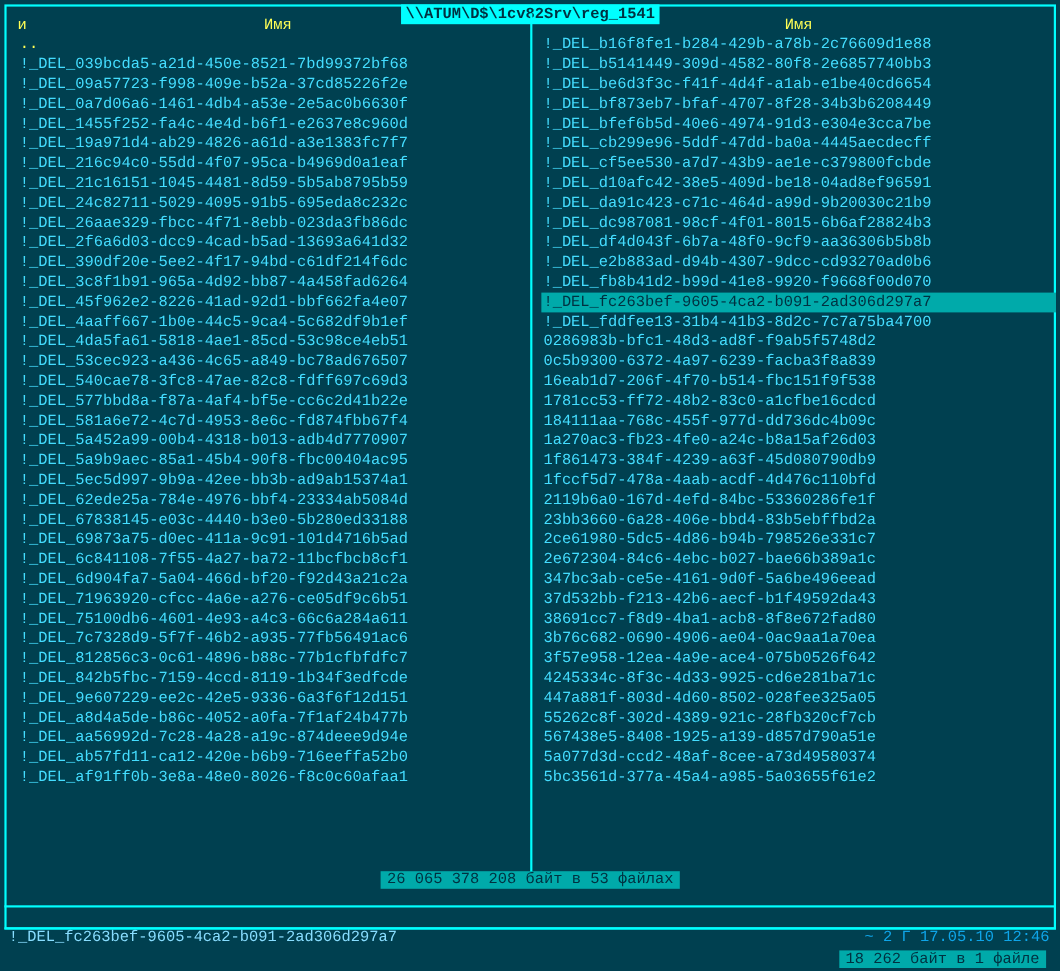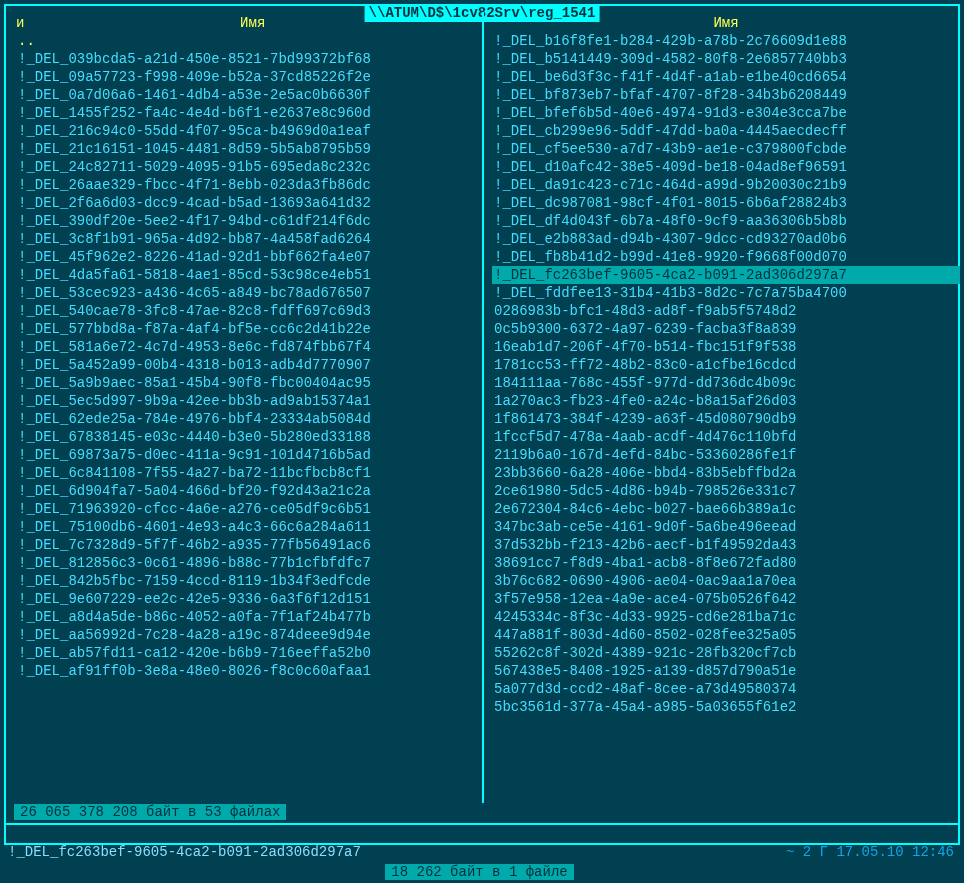--- a/index.html
+++ b/index.html
@@ -9,23 +9,23 @@
 .title{position:absolute;top:-2px;left:50%;transform:translateX(-50%);background:#00ffff;color:#003040;padding:0 4px;font-weight:bold;white-space:nowrap}
 .divider{position:absolute;top:6px;bottom:40px;left:50%;width:2px;background:#00ffff}
 .col{position:absolute;top:8px;bottom:44px;overflow:hidden}
 .col.left{left:10px;width:465px}
 .col.right{left:486px;width:468px}
 .hdr{color:#ffff55;text-align:center;height:18px}
 .hdr .i{color:#ffff55;float:left}
 .row{height:18px;white-space:nowrap;color:#44ddff;padding-left:2px}
 .row.highlight{background:#00aaaa;color:#003040}
 .row.up{color:#ffff55}
-.footer1{position:absolute;left:8px;right:8px;bottom:22px;height:18px;}
+.footer1{position:absolute;left:8px;right:8px;bottom:34px;height:18px;text-align:center}
 .footer1 span{background:#00aaaa;color:#003040;padding:0 6px}
-.footer2{position:absolute;left:8px;right:13px;bottom:2px;height:18px;text-align:center}
+.footer2{position:absolute;left:8px;right:13px;bottom:2px;height:18px;text-align:right}
 .footer2 span{background:#00aaaa;color:#003040;padding:0 6px}
 .statusbar{position:absolute;left:6px;right:6px;bottom:22px;height:18px;color:#66ccff}
 .statusbar .l{position:absolute;left:2px;color:#88ddff}
 .statusbar .r{position:absolute;right:4px;color:#0ea5e9}
 .bottomborder{position:absolute;left:4px;right:4px;bottom:38px;height:2px;background:#00ffff}
 .midborder{position:absolute;left:4px;right:4px;bottom:58px;height:2px;background:#00ffff}
 </style>
 </head>
 <body>
 
@@ -40,28 +40,30 @@
       <div class="hdr">
         <span class="i">и</span>
         <span>Имя</span>
       </div>
       <div class="row up">..</div>
       <div id="left-list">
           <div class="row">!_DEL_039bcda5-a21d-450e-8521-7bd99372bf68</div>
           <div class="row">!_DEL_09a57723-f998-409e-b52a-37cd85226f2e</div>
           <div class="row">!_DEL_0a7d06a6-1461-4db4-a53e-2e5ac0b6630f</div>
           <div class="row">!_DEL_1455f252-fa4c-4e4d-b6f1-e2637e8c960d</div>
+          <div class="row">!_DEL_19a971d4-ab29-4826-a61d-a3e1383fc7f7</div>
           <div class="row">!_DEL_216c94c0-55dd-4f07-95ca-b4969d0a1eaf</div>
           <div class="row">!_DEL_21c16151-1045-4481-8d59-5b5ab8795b59</div>
           <div class="row">!_DEL_24c82711-5029-4095-91b5-695eda8c232c</div>
           <div class="row">!_DEL_26aae329-fbcc-4f71-8ebb-023da3fb86dc</div>
           <div class="row">!_DEL_2f6a6d03-dcc9-4cad-b5ad-13693a641d32</div>
           <div class="row">!_DEL_390df20e-5ee2-4f17-94bd-c61df214f6dc</div>
           <div class="row">!_DEL_3c8f1b91-965a-4d92-bb87-4a458fad6264</div>
           <div class="row">!_DEL_45f962e2-8226-41ad-92d1-bbf662fa4e07</div>
+          <div class="row">!_DEL_4aaff667-1b0e-44c5-9ca4-5c682df9b1ef</div>
           <div class="row">!_DEL_4da5fa61-5818-4ae1-85cd-53c98ce4eb51</div>
           <div class="row">!_DEL_53cec923-a436-4c65-a849-bc78ad676507</div>
           <div class="row">!_DEL_540cae78-3fc8-47ae-82c8-fdff697c69d3</div>
           <div class="row">!_DEL_577bbd8a-f87a-4af4-bf5e-cc6c2d41b22e</div>
           <div class="row">!_DEL_581a6e72-4c7d-4953-8e6c-fd874fbb67f4</div>
           <div class="row">!_DEL_5a452a99-00b4-4318-b013-adb4d7770907</div>
           <div class="row">!_DEL_5a9b9aec-85a1-45b4-90f8-fbc00404ac95</div>
           <div class="row">!_DEL_5ec5d997-9b9a-42ee-bb3b-ad9ab15374a1</div>
           <div class="row">!_DEL_62ede25a-784e-4976-bbf4-23334ab5084d</div>
           <div class="row">!_DEL_67838145-e03c-4440-b3e0-5b280ed33188</div>

